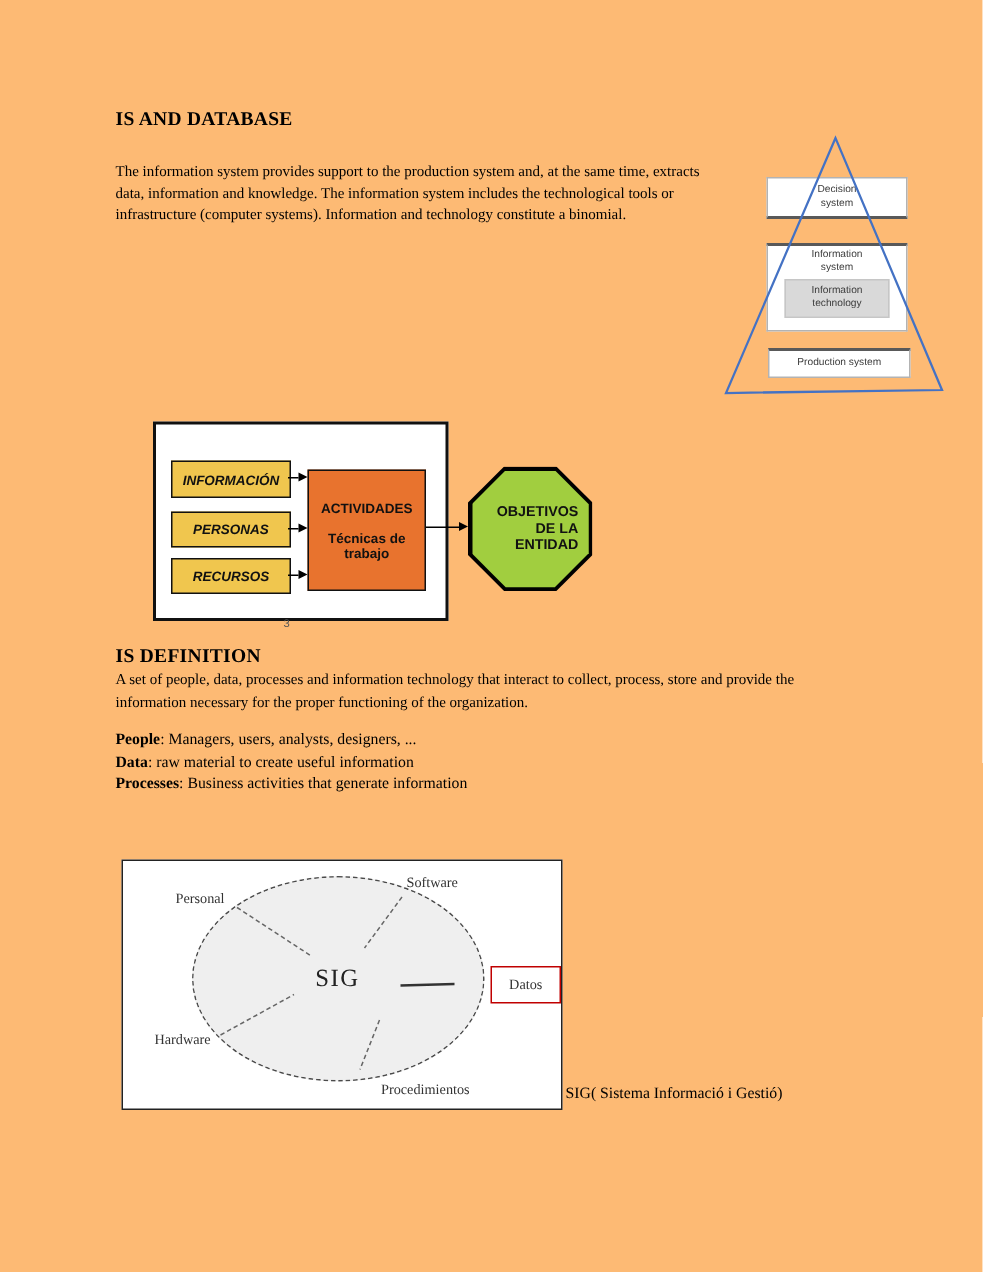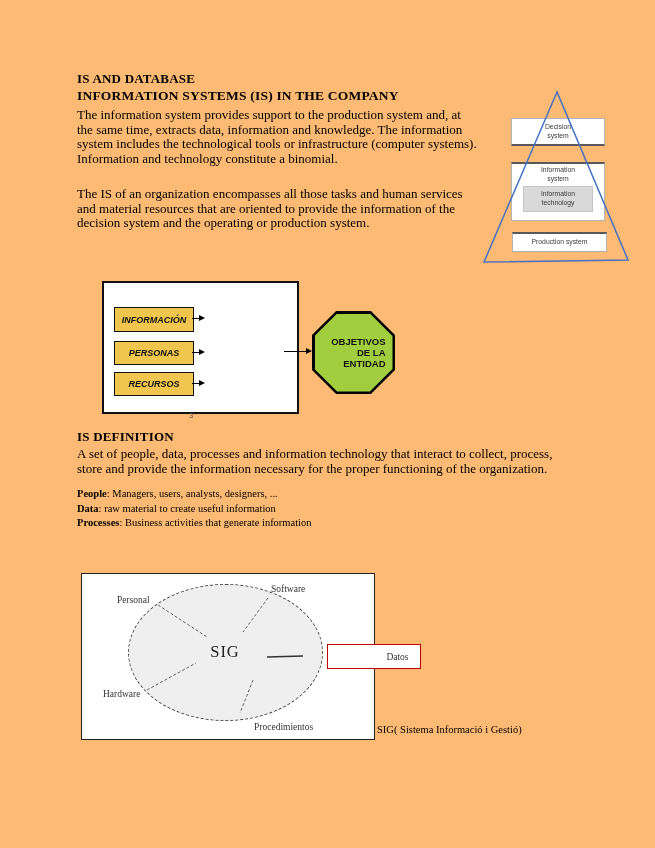--- a/index.html
+++ b/index.html
@@ -2,21 +2,21 @@
 <html><head>
 <meta charset="utf-8">
 <style>
   html,body{margin:0;padding:0;background:#ffffff;}
   #page{position:relative;width:655px;height:848px;background:#fdba74;overflow:hidden;
         font-family:"Liberation Serif", serif;color:#000;}
   .abs{position:absolute;}
   
   .h1{font-weight:bold;font-size:13px;letter-spacing:.2px;}
   .h2{font-weight:bold;font-size:13.5px;letter-spacing:.2px;}
-  .body-text{font-size:13px;line-height:14.5px;}
+  .body-text{font-size:10px;line-height:14.5px;}
   .def-line{font-size:10.5px;line-height:14.7px;white-space:nowrap;}
   .caption{font-size:10.5px;}
   
   .pyr-box{position:absolute;background:#fff;border:1px solid #b3b3b3;
            font-family:"Liberation Sans", sans-serif;font-size:6.8px;line-height:1.3;
            color:#3b3b3b;display:flex;align-items:center;justify-content:center;text-align:center;}
   .pyr-decision{border-bottom:2px solid #595959;}
   .pyr-info{border-top:2px solid #595959;align-items:flex-start;padding-top:2px;}
   .pyr-tech{background:#d9d9d9;border:1px solid #c6c6c6;}
   .pyr-prod{border-top:2px solid #595959;}
@@ -51,23 +51,21 @@
   .sig-datos{position:absolute;border:1.6px solid #C00000;background:#fff;
              display:flex;align-items:center;justify-content:center;font-size:9.5px;color:#333;}
   svg{display:block;}
 </style>
 </head>
 <body>
 
 <div id="page">
 
   <div class="abs h1" style="left:77px;top:71px;">IS AND DATABASE</div>
-  <div class="abs h2" style="left:77px;top:88px;">INFORMATION SYSTEMS (IS) IN THE COMPANY</div>
   <div class="abs body-text" style="left:77px;top:108px;width:402px;">The information system provides support to the production system and, at the same time, extracts data, information and knowledge. The information system includes the technological tools or infrastructure (computer systems). Information and technology constitute a binomial.</div>
-  <div class="abs body-text" style="left:77px;top:187px;width:402px;">The IS of an organization encompasses all those tasks and human services and material resources that are oriented to provide the information of the decision system and the operating or production system.</div>
 
   <div class="abs" style="left:480px;top:88px;width:152px;height:178px;">
     <div class="pyr-box pyr-decision" style="left:31px;top:30px;width:92px;height:25px;">
       <span style="width:44px;">Decision system</span>
     </div>
     <div class="pyr-box pyr-info" style="left:31px;top:74px;width:92px;height:54px;justify-content:center;">
       <span style="width:56px;">Information system</span>
     </div>
     <div class="pyr-box pyr-tech" style="left:43px;top:98px;width:68px;height:24px;">
       <span style="width:56px;">Information technology</span>
@@ -79,20 +77,24 @@
       <polygon points="77,4 4,174 148,172" fill="none" stroke="#4472C4" stroke-width="1.5"></polygon>
     </svg>
   </div>
 
   <div class="abs si-frame" style="left:102px;top:281px;width:193px;height:129px;"></div>
 
   <div class="si-input" style="left:114px;top:307px;width:78px;height:23px;">INFORMACIÓN</div>
   <div class="si-input" style="left:114px;top:341px;width:78px;height:22px;">PERSONAS</div>
   <div class="si-input" style="left:114px;top:372px;width:78px;height:22px;">RECURSOS</div>
 
+  <div class="si-process" style="left:205px;top:313px;width:77px;height:79px;">
+    <span>ACTIVIDADES</span>
+    <span style="width:60px;">Técnicas de trabajo</span>
+  </div>
 
   <div class="h-arrow" style="left:192px;top:318px;width:7px;"></div>
   <div class="h-arrow" style="left:192px;top:352px;width:7px;"></div>
   <div class="h-arrow" style="left:192px;top:383px;width:7px;"></div>
   <div class="h-arrow" style="left:284px;top:351px;width:22px;"></div>
 
   <div class="octagon-outer" style="left:312px;top:311px;width:83px;height:83px;">
     <div class="octagon-inner">
       <div class="octagon-label">OBJETIVOS DE LA ENTIDAD</div>
     </div>
@@ -116,17 +118,17 @@
     <line x1="187" y1="25" x2="162" y2="59" stroke="#666" stroke-width="1" stroke-dasharray="3,2"></line>
     <line x1="66" y1="117" x2="115" y2="90" stroke="#666" stroke-width="1" stroke-dasharray="3,2"></line>
     <line x1="172" y1="107" x2="159" y2="140" stroke="#666" stroke-width="1" stroke-dasharray="3,2"></line>
     <line x1="186" y1="84" x2="222" y2="83" stroke="#333" stroke-width="1.6"></line>
   </svg>
   <div class="sig-center" style="left:195px;top:642px;width:60px;">SIG</div>
   <div class="sig-label" style="left:117px;top:595px;">Personal</div>
   <div class="sig-label" style="left:271px;top:584px;">Software</div>
   <div class="sig-label" style="left:103px;top:689px;">Hardware</div>
   <div class="sig-label" style="left:254px;top:722px;">Procedimientos</div>
-  <div class="sig-datos" style="left:327px;top:644px;width:45px;height:23px;padding-left:47px;">Datos</div>
+  <div class="sig-datos" style="left:327px;top:644px;width:45px;height:23px;">Datos</div>
 
   <div class="abs caption" style="left:377px;top:724px;">SIG( Sistema Informació i Gestió)</div>
 
 </div>
 
 </body></html>

